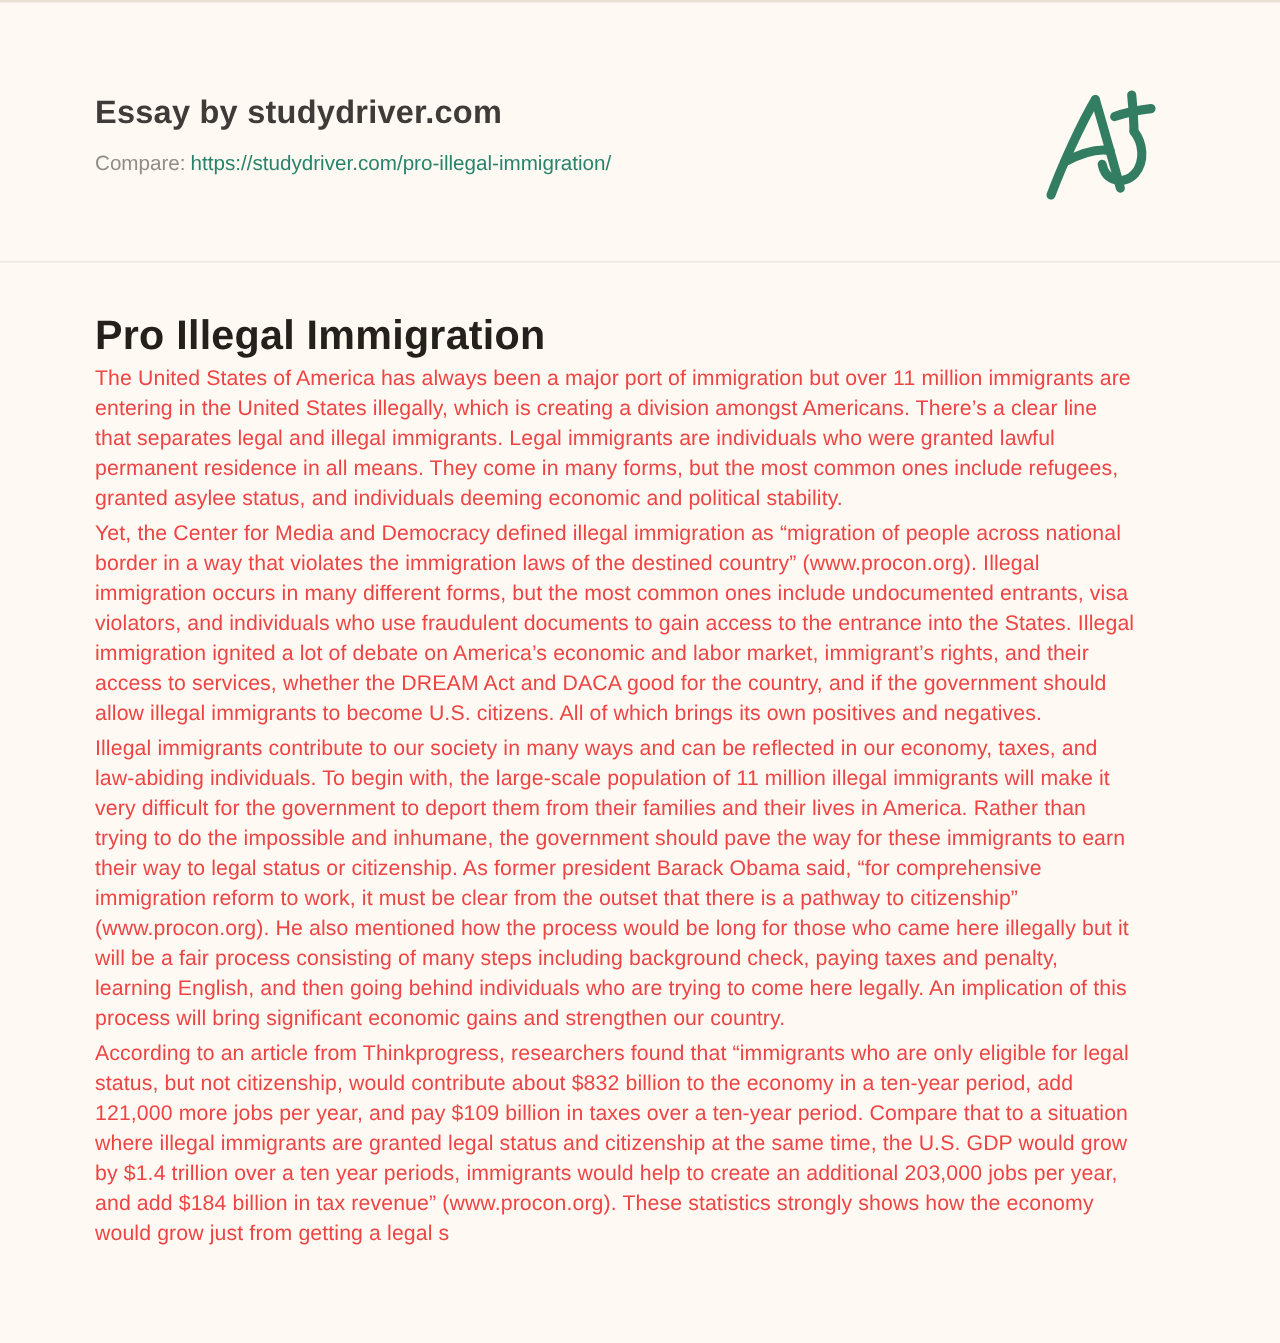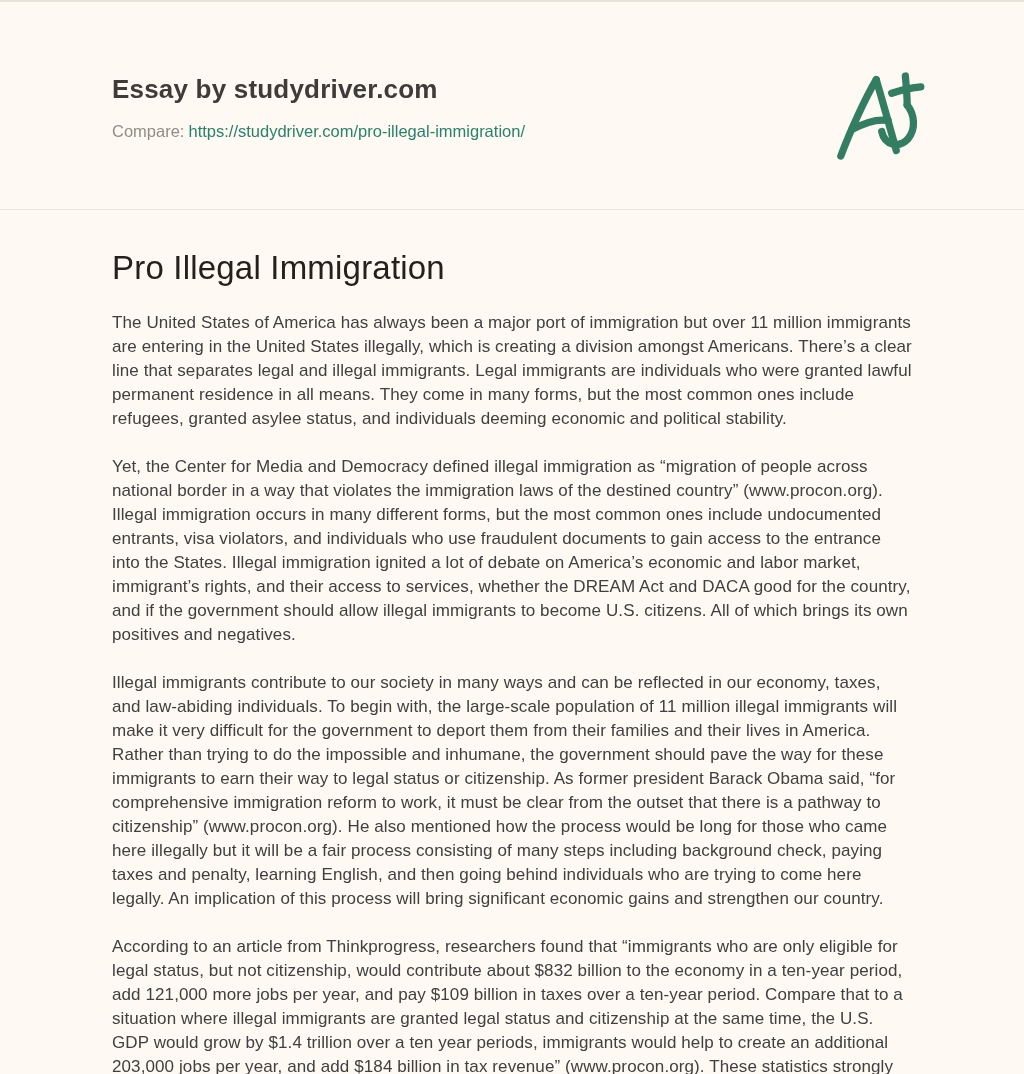--- a/index.html
+++ b/index.html
@@ -13,21 +13,21 @@
     border-top: 2px solid #E9E1D6;
     box-sizing: border-box;
     overflow: hidden;
     font-family: "Liberation Sans", "DejaVu Sans", sans-serif;
   }
   .page {
     position: relative;
     width: 1024px;
     height: 100%;
     box-sizing: border-box;
-    padding: 0 112px;
+    padding: 0 76px;
   }
   .doc-header {
     padding-top: 72px;
   }
   .doc-title {
     margin: 0;
     font-size: 26px;
     font-weight: 700;
     letter-spacing: 0.2px;
     color: #3E3B38;
@@ -56,34 +56,34 @@
     width: 1024px;
     height: 0;
     border: none;
     border-top: 1px solid #ECE5DB;
     margin: 0;
   }
   .essay-title {
     margin: 0;
     padding-top: 108px; 
     font-size: 33px;
-    font-weight: 400;
+    font-weight: 700;
     letter-spacing: 0.2px;
     color: #24211D;
   }
   .essay-body {
     margin-top: 2px;
   }
   .essay-body p {
-    margin: 24px 0 0 0;
+    margin: 4px 0 0 0;
     max-width: 834px;
     font-size: 17px;
     line-height: 24px;
     letter-spacing: 0.1px;
-    color: #404040;
+    color: #ef4444;
   }
 </style>
 </head>
 <body>
 
 <div class="page">
 
   <div class="doc-header">
     <h1 class="doc-title">Essay by studydriver.com</h1>
     <div class="source-line">

